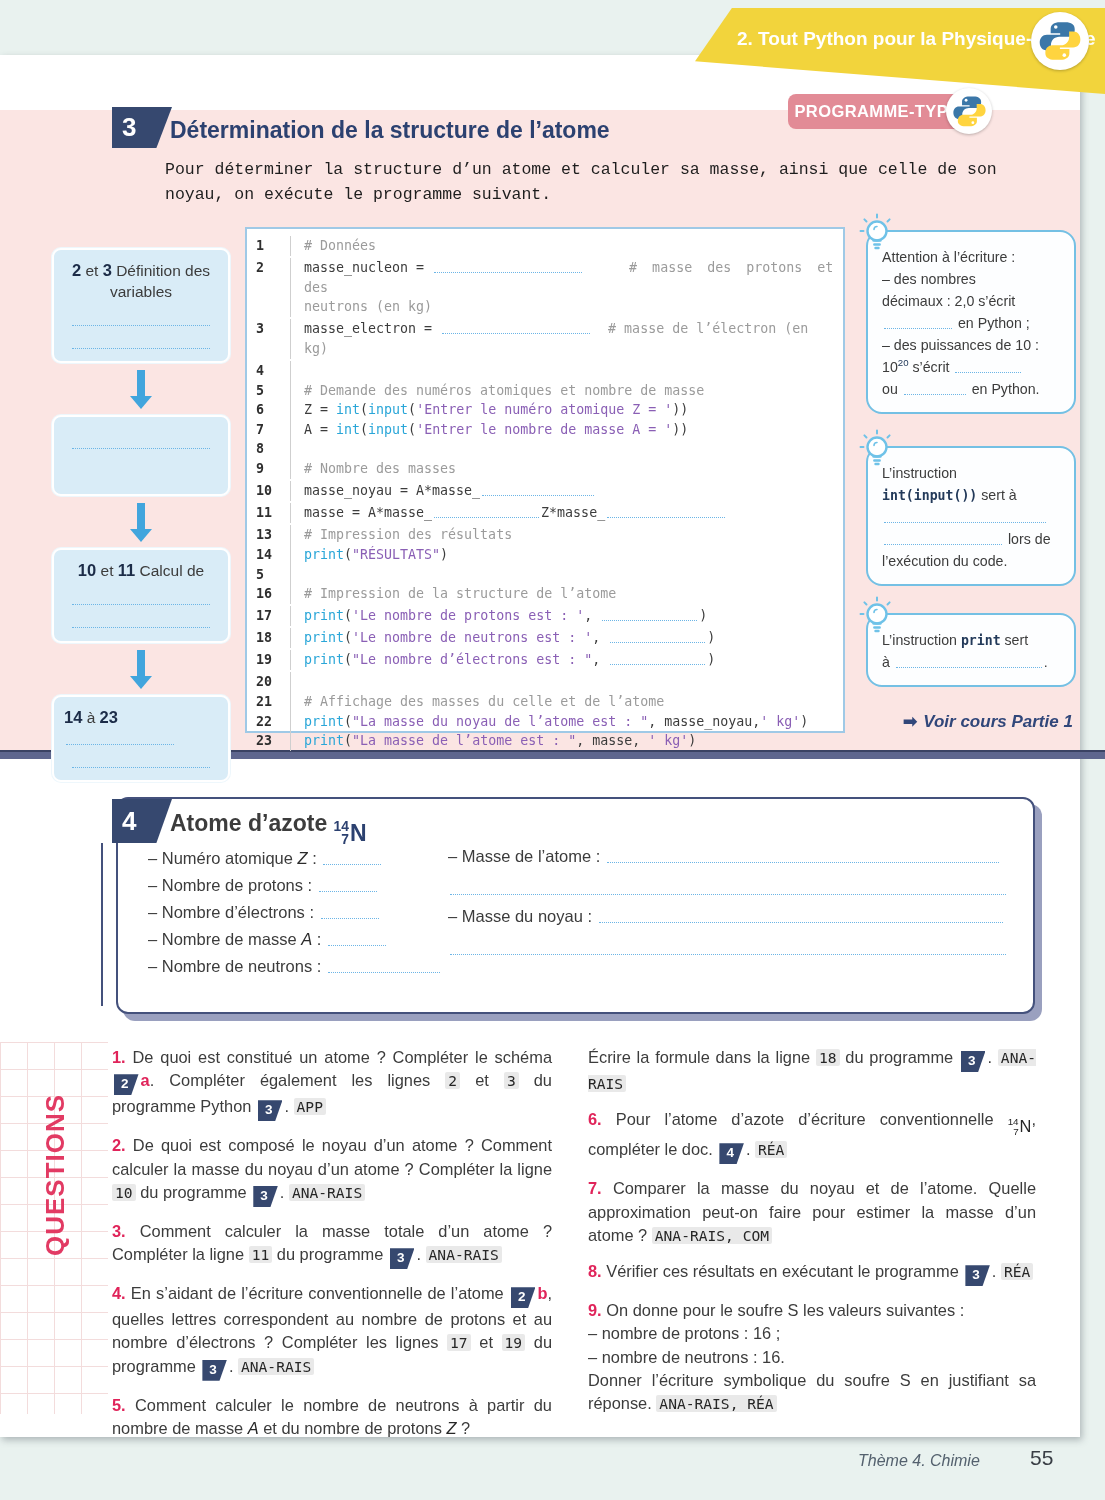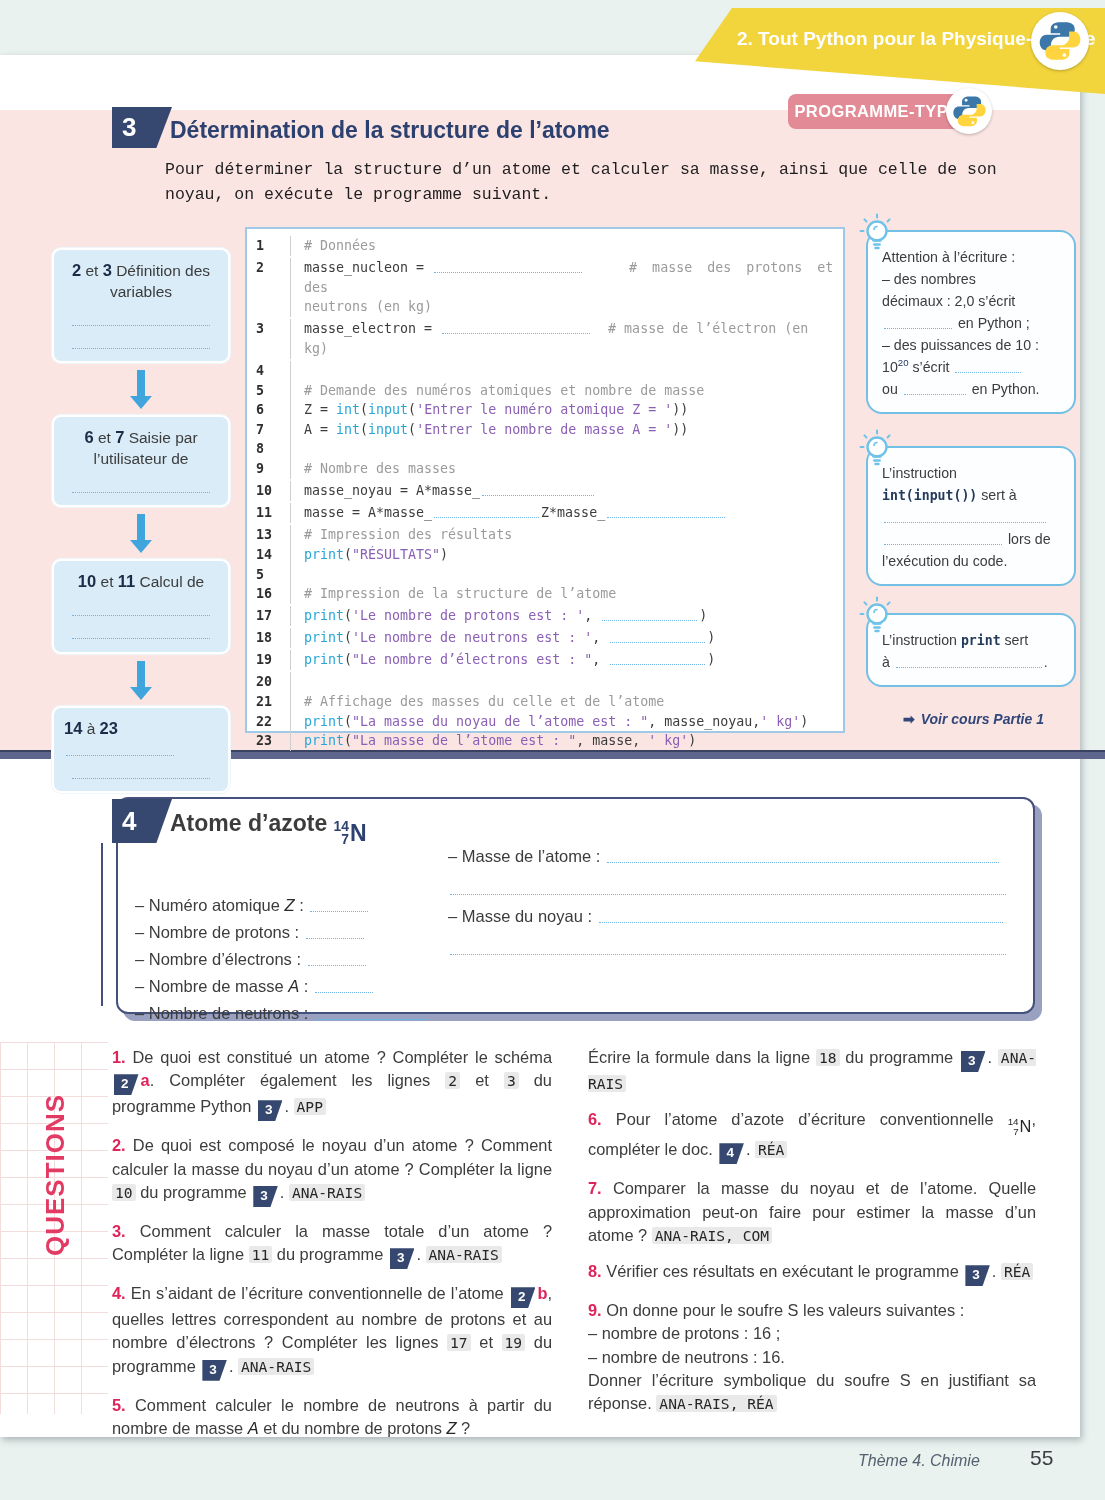--- a/index.html
+++ b/index.html
@@ -60,28 +60,28 @@
        padding:14px 12px 12px 14px;font-size:14.2px;line-height:1.55;color:#233a5a;z-index:2;box-sizing:content-box;}
   #tip1{top:230px;min-height:150px;}
   #tip2{top:446px;min-height:100px;}
   #tip3{top:613px;min-height:36px;}
   .bulb{position:absolute;width:42px;height:46px;z-index:3;}
   #bulb1{left:856px;top:213px;}
   #bulb2{left:856px;top:429px;}
   #bulb3{left:856px;top:596px;}
   .s-mono2{font-family:"DejaVu Sans Mono",monospace;font-weight:bold;font-size:13.2px;}
   .s-sup{vertical-align:super;font-size:.68em;}
-  .voir{position:absolute;left:903px;top:711px;font-size:14px;font-style:italic;font-weight:bold;color:#31477a;z-index:2;}
+  .voir{position:absolute;left:903px;top:711px;font-size:17px;font-style:italic;font-weight:bold;color:#31477a;z-index:2;}
   .voir .arr{font-style:normal;margin-right:6px;}
 
   
   .doc-rule{position:absolute;left:101px;top:843px;width:2px;height:163px;background:#44517c;}
   .doc-card{position:absolute;left:116px;top:797px;width:915px;height:213px;background:#fff;
             border:2px solid #44517c;border-radius:12px;box-shadow:7px 7px 0 #9aa0bf;z-index:1;}
-  .doc-left{position:absolute;left:17px;top:50px;font-size:16.5px;margin-top:47px;}
+  .doc-left{position:absolute;left:30px;top:50px;font-size:16.5px;}
   .doc-left .row{margin-bottom:8px;}
   .doc-right{position:absolute;left:330px;top:48px;width:570px;font-size:16.5px;}
   .doc-right .row{margin-bottom:9px;}
   .doc-right .row:nth-child(2),.doc-right .row:nth-child(4){margin-top:13px;}
   .s-i{font-style:italic;}
   .s-b{font-weight:bold;}
 
   
   .nuc{display:inline-flex;align-items:center;}
   .nstack{display:inline-flex;flex-direction:column;font-size:.6em;line-height:.95;text-align:right;margin-right:1px;}
@@ -155,21 +155,20 @@
     <div class="fc-box" style="min-height:82px;">
       <div><span class="s-b">2</span><span class="s-tx"> et </span><span class="s-b">3</span><span class="s-tx">  Définition des variables</span></div>
       <div class="dotline"></div>
       <div class="dotline"></div>
     </div>
     <div class="fc-arrow">
         <div class="stem"></div>
         <div class="head"></div>
       </div>
     <div class="fc-box" style="min-height:56px;">
-      <div><span class="s-b">6</span><span class="s-tx"> et </span><span class="s-b">7</span><span class="s-tx">  Saisie par l’utilisateur de</span></div>
       <div class="dotline"></div>
     </div>
     <div class="fc-arrow">
         <div class="stem"></div>
         <div class="head"></div>
       </div>
     <div class="fc-box" style="min-height:70px;">
       <div><span class="s-b">10</span><span class="s-tx"> et </span><span class="s-b">11</span><span class="s-tx">  Calcul de</span></div>
       <div class="dotline"></div>
       <div class="dotline"></div>

